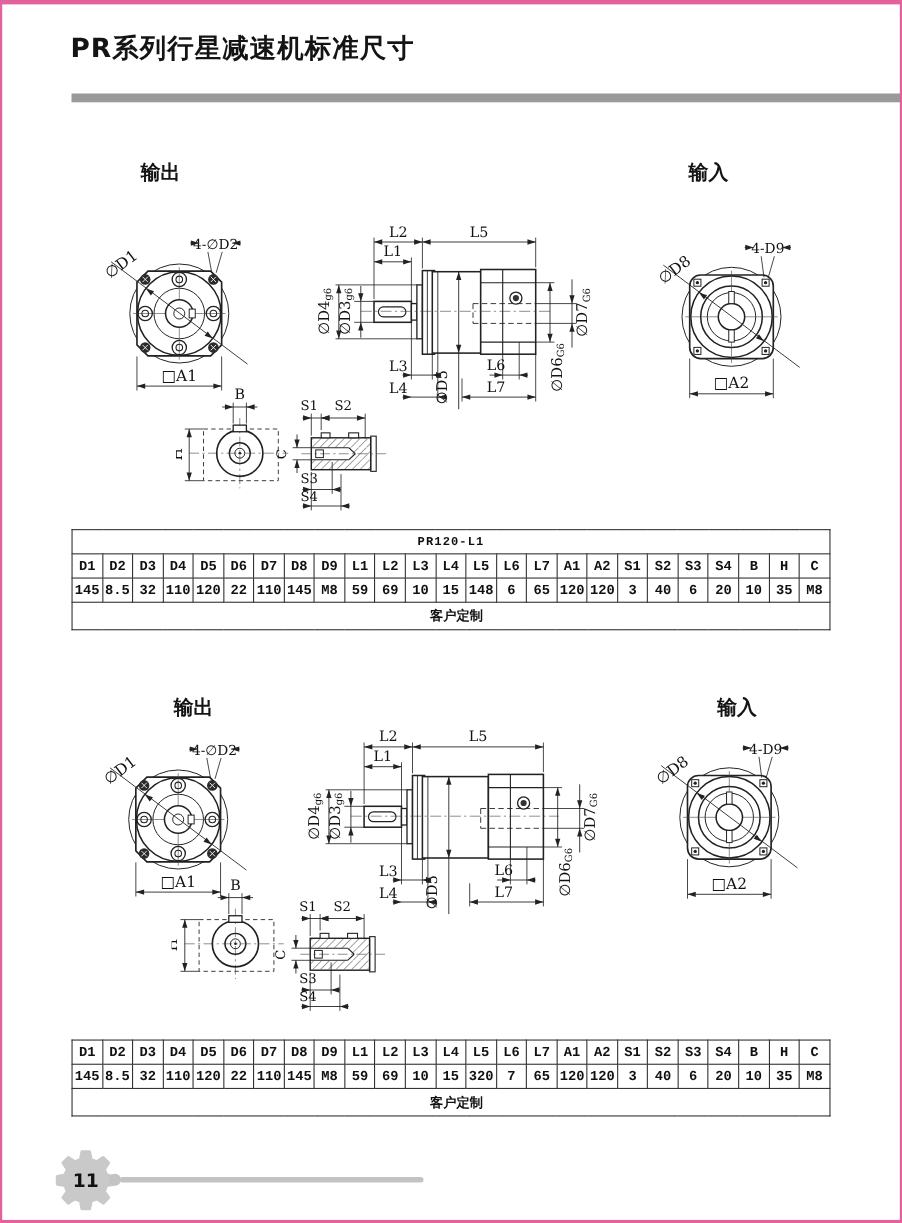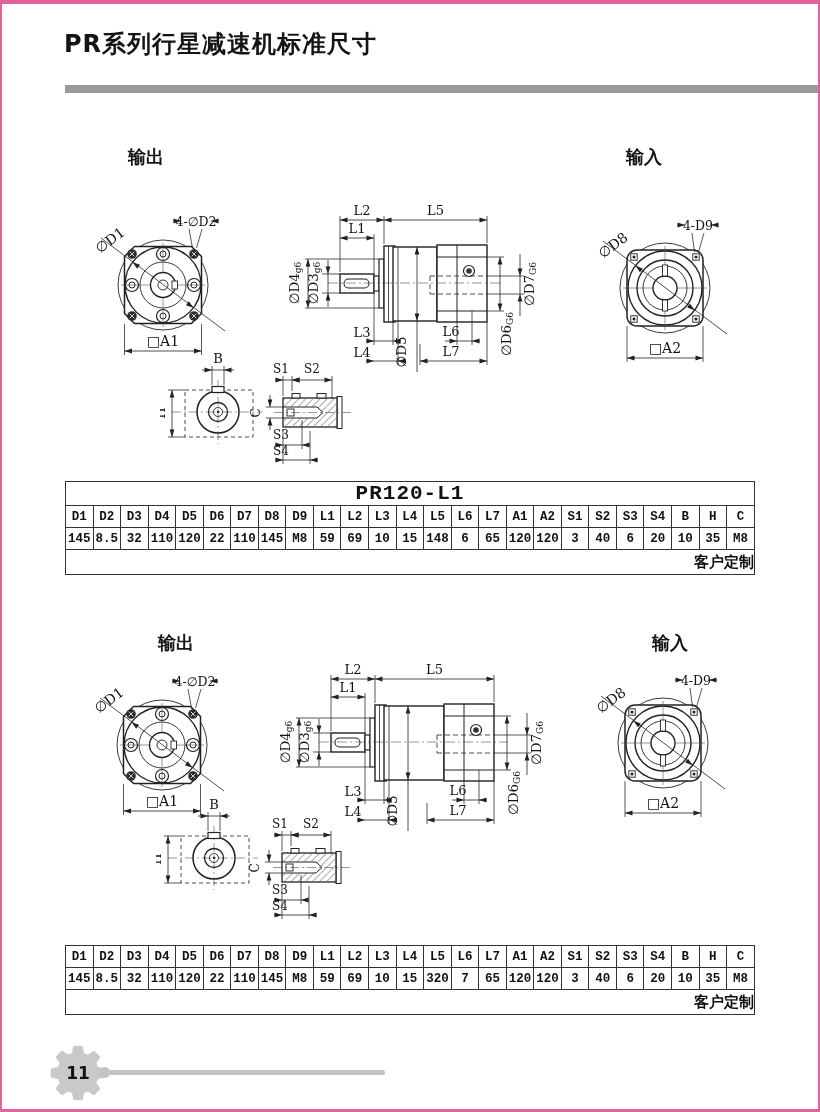--- a/index.html
+++ b/index.html
@@ -14,22 +14,22 @@
               letter-spacing:1px;font-family:"DejaVu Sans",sans-serif;white-space:nowrap;}
   .title-bar{position:absolute;left:65px;top:85px;width:755px;height:8px;background:#9a9a9a;}
   .io-label{position:absolute;font-size:18px;font-weight:bold;color:#141414;
             font-family:"DejaVu Sans",sans-serif;white-space:nowrap;}
   .slot{position:absolute;}
   .tbl{position:absolute;left:65px;width:690px;}
   .tbl table{width:690px;border-collapse:collapse;table-layout:fixed;background:#fff;}
   .tbl td{border:1px solid #333;text-align:center;padding:0;color:#111;
           font-family:"Liberation Mono","DejaVu Sans Mono",monospace;font-weight:bold;
           font-size:12.5px;height:21px;overflow:hidden;}
-  .tbl .t-title{font-size:21px;letter-spacing:1px;height:21px;}
-  .tbl .t-note{text-align:right;padding-left:10px;font-size:15px;height:24px;
+  .tbl .t-title{font-size:11px;letter-spacing:1px;height:21px;}
+  .tbl .t-note{text-align:center;padding-left:10px;font-size:12px;height:24px;
                font-family:Liberation Sans, sans-serif;}
   .footer-dot{position:absolute;left:99px;top:1067px;width:11px;height:11px;border-radius:50%;
               background:#c3c3c3;}
   .footer-rule{position:absolute;left:109px;top:1070px;width:276px;height:5px;background:#c3c3c3;
                border-radius:3px;}
 </style>
 </head>
 <body>
 
 <div class="frame top"></div>

